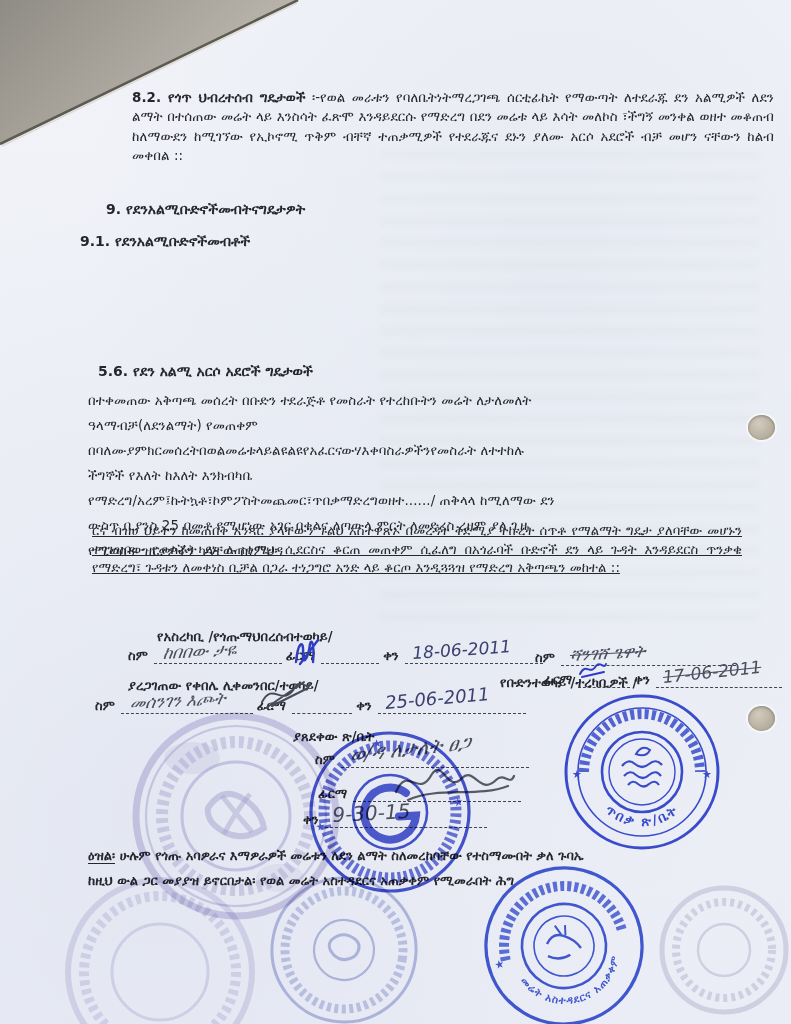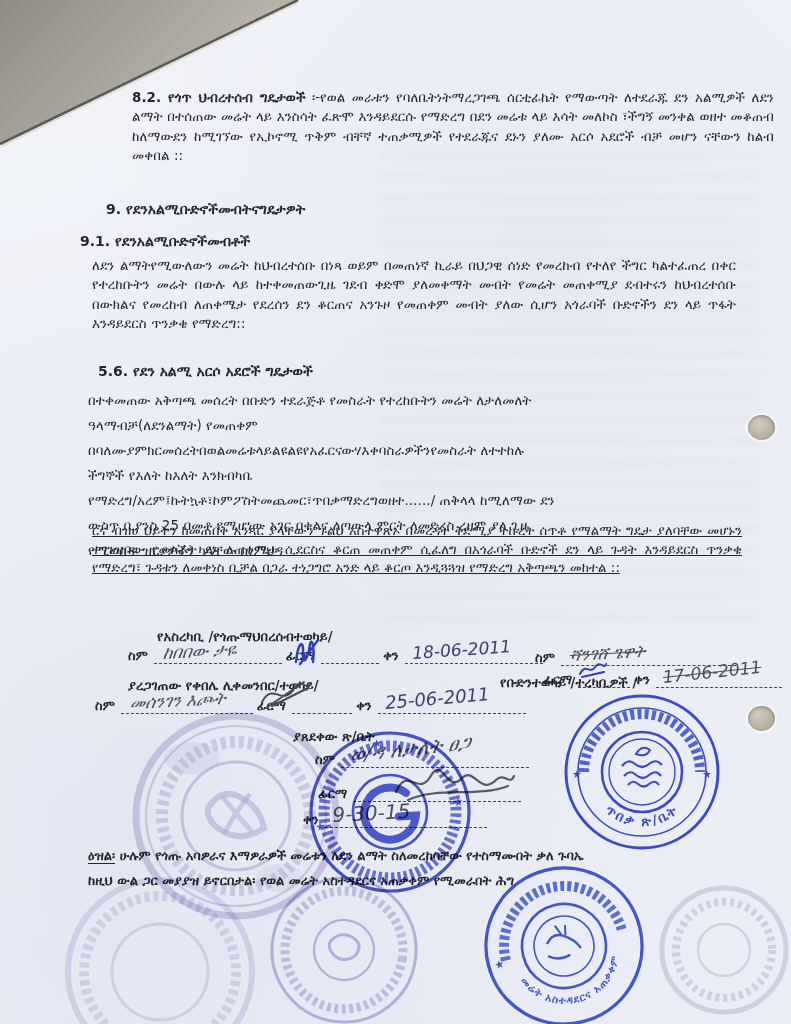--- a/index.html
+++ b/index.html
@@ -62,21 +62,20 @@
     <line x1="297" y1="3" x2="2" y2="146" stroke="#d9d6cd" stroke-width="1.4" opacity=".8"></line>
   </svg>
 
   <div class="abs hole" style="left:748px;top:415px;"></div>
   <div class="abs hole" style="left:748px;top:706px;"></div>
 
   <p class="abs para" style="left:92px;top:88px;width:642px;margin-left:40px;"><span class="inline-h">8.2. የጎጥ ህብረተሰብ ግዴታወች</span><span> ፡-የወል መራቱን የባለቤትነትማረጋገጫ ሰርቲፊኬት የማውጣት ለተደራጁ ደን አልሚዎች ለደን ልማት በተሰጠው መሬት ላይ እንስሳት ፈጽሞ እንዳይደርሱ የማድረግ በደን መሬቱ ላይ እሳት መለኮስ ፣ችግኝ መንቀል ወዘተ መቆጠብ ከለማውደን ከሚገኘው የኢኮኖሚ ጥቅም ብቸኛ ተጠቃሚዎች የተደራጁና ደኑን ያለሙ አርሶ አደሮች ብቻ መሆን ናቸውን ከልብ መቀበል ::</span></p>
 
   <h3 class="abs h" style="left:106px;top:201px;">9. የደንአልሚቡድኖችመብትናግዴታዎት</h3>
   <h3 class="abs h" style="left:80px;top:233px;">9.1. የደንአልሚቡድኖችመብቶች</h3>
-  <p class="abs para" style="left:92px;top:256px;width:644px;">ለደን  ልማትየሚውለውን መሬት ከህብረተሰቡ በነጻ ወይም በመጠነኛ ኪራይ በህጋዊ ሰነድ የመረከብ የተለየ ችግር ካልተፈጠረ በቀር የተረከቡትን መሬት በውሉ ላይ ከተቀመጠውጊዜ ገደብ ቀድሞ ያለመቀማት መብት የመሬት መጠቀሚያ ደብተሩን ከህብረተሰቡ በውክልና የመረከብ ለጠቀሜታ የደረሰን ደን ቆርጠና አንጉዞ የመጠቀም መብት ያለው ሲሆን አጎራባች ቡድኖችን ደን ላይ ጥፋት እንዳይደርስ ጥንቃቄ የማድረግ::</p>
 
   <h3 class="abs h" style="left:98px;top:363px;">5.6. የደን አልሚ አርሶ አደሮች ግዴታወች</h3>
   <p class="abs para pre" style="left:88px;top:388px;width:648px;line-height:25px;">በተቀመጠው አቅጣጫ መሰረት በቡድን ተደራጅቶ የመስራት የተረከቡትን መሬት ለታለመለት
 ዓላማብቻ(ለደንልማት) የመጠቀም
 በባለሙያምክርመሰረትበወልመሬቱላይልዩልዩየአፈርናውሃእቀባስራዎችንየመስራት ለተተከሉ
 ችግኞች የእለት ከእለት እንክብካቤ
 የማድረግ/አረም፤ኩትኳቶ፣ኮምፖስትመጨመር፣ጥበቃማድረግወዘተ....../ ጠቅላላ ከሚለማው ደን
 ውስጥ ቢያንስ 25 በመቶ የሚሆነው አገር በቀልና ለጣውላ ምርት ለመድረስ ረዘም ያለ ጊዜ
 የሚወስዱ ዝርያዎችን ካላቸው ስነምህዳ</p>
   <p class="abs para" style="left:92px;top:522px;width:650px;font-size:13.2px;line-height:18.6px;text-decoration:underline;">ርና ብዝሀ ህይትን ከመጠበቅ አንጻር ያላቸውን ጉልህ አስተዋጽኦ በመረዳት ቅድሚያ ትኩረት ሰጥቶ የማልማት ግዴታ ያለባቸው መሆኑን ተገንዝበው የመስራት ደኑ ለጠቀሜታ ሲደርስና ቆርጠ መጠቀም ሲፈለግ በአጎራባች ቡድኖች ደን ላይ ጉዳት እንዳይደርስ ጥንቃቄ የማድረግ፣ ጉዳቱን ለመቀነስ ቢቻል በጋራ ተነጋግሮ አንድ ላይ ቆርጦ እንዲጓጓዝ የማድረግ አቅጣጫን መከተል ::</p>

